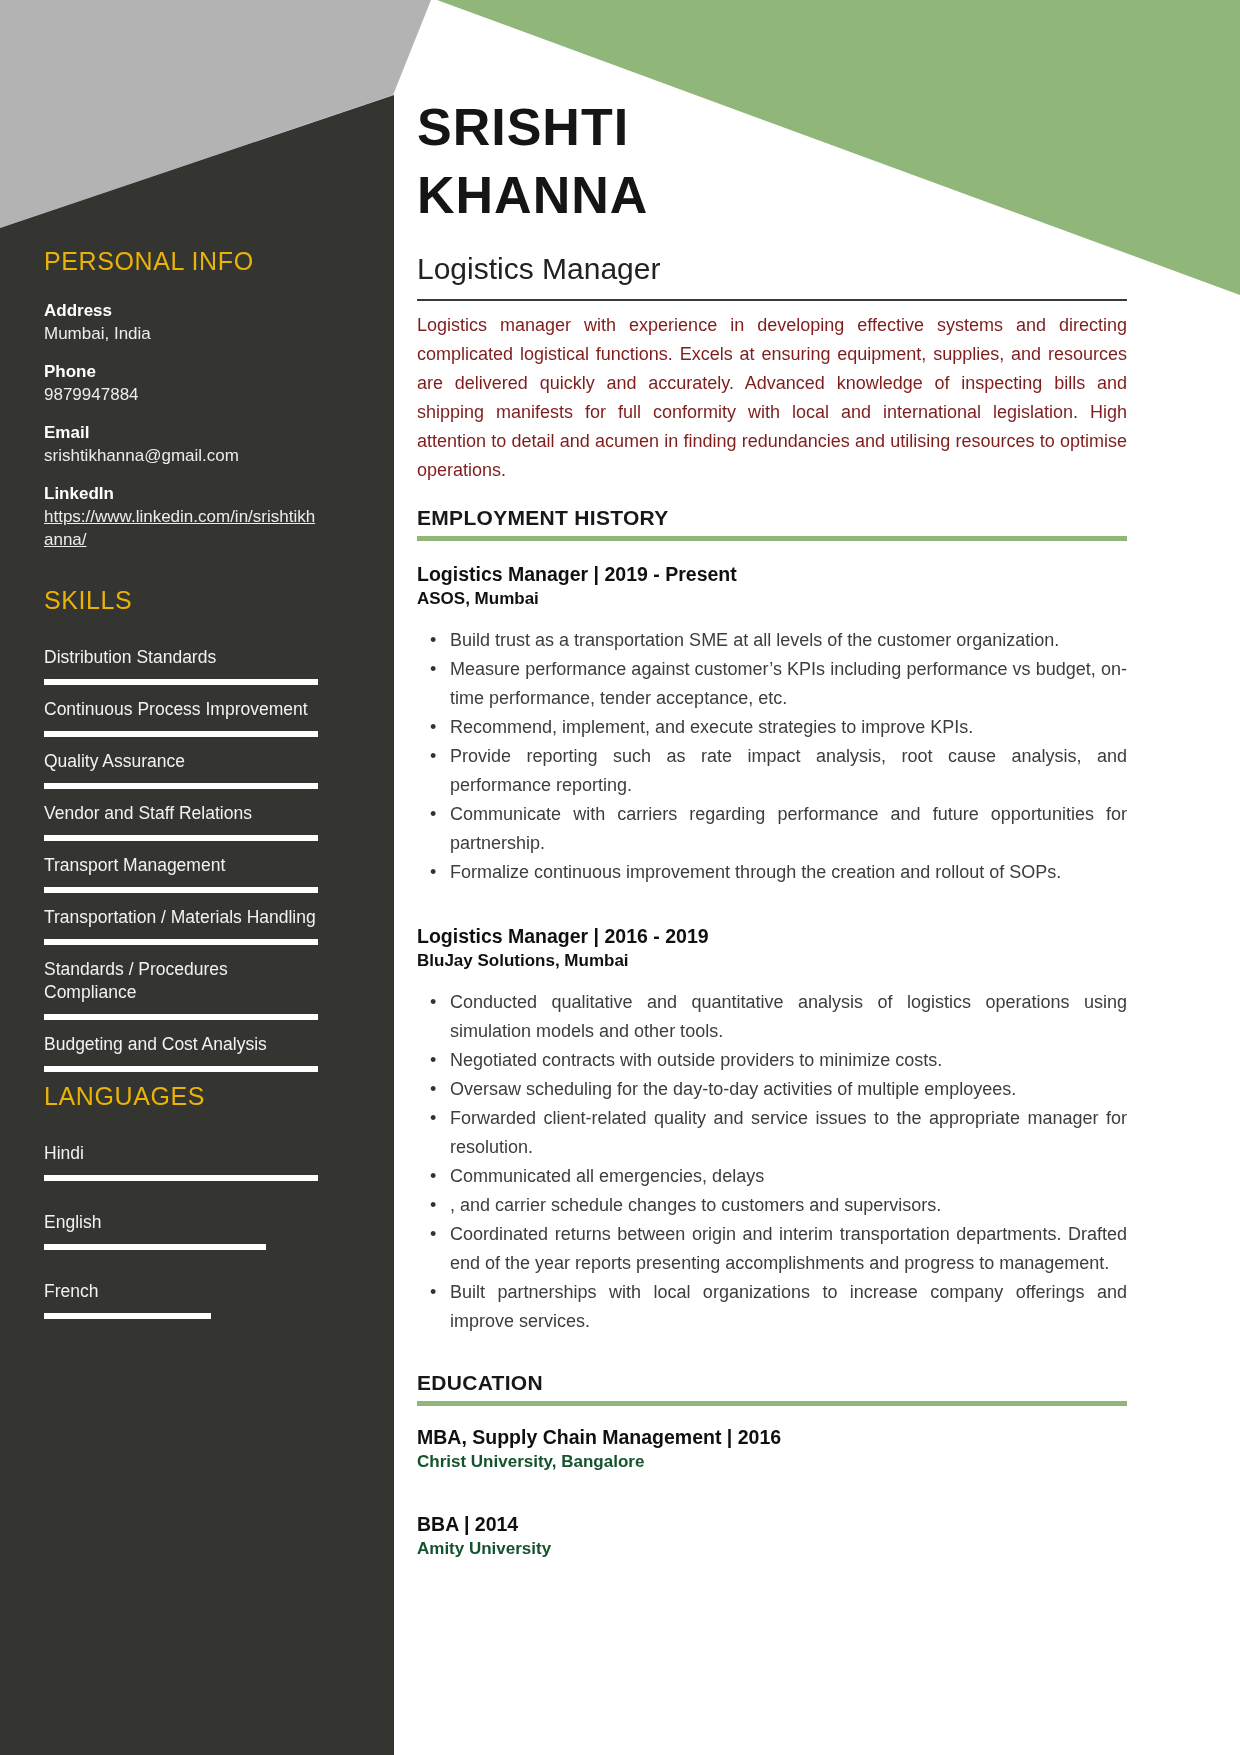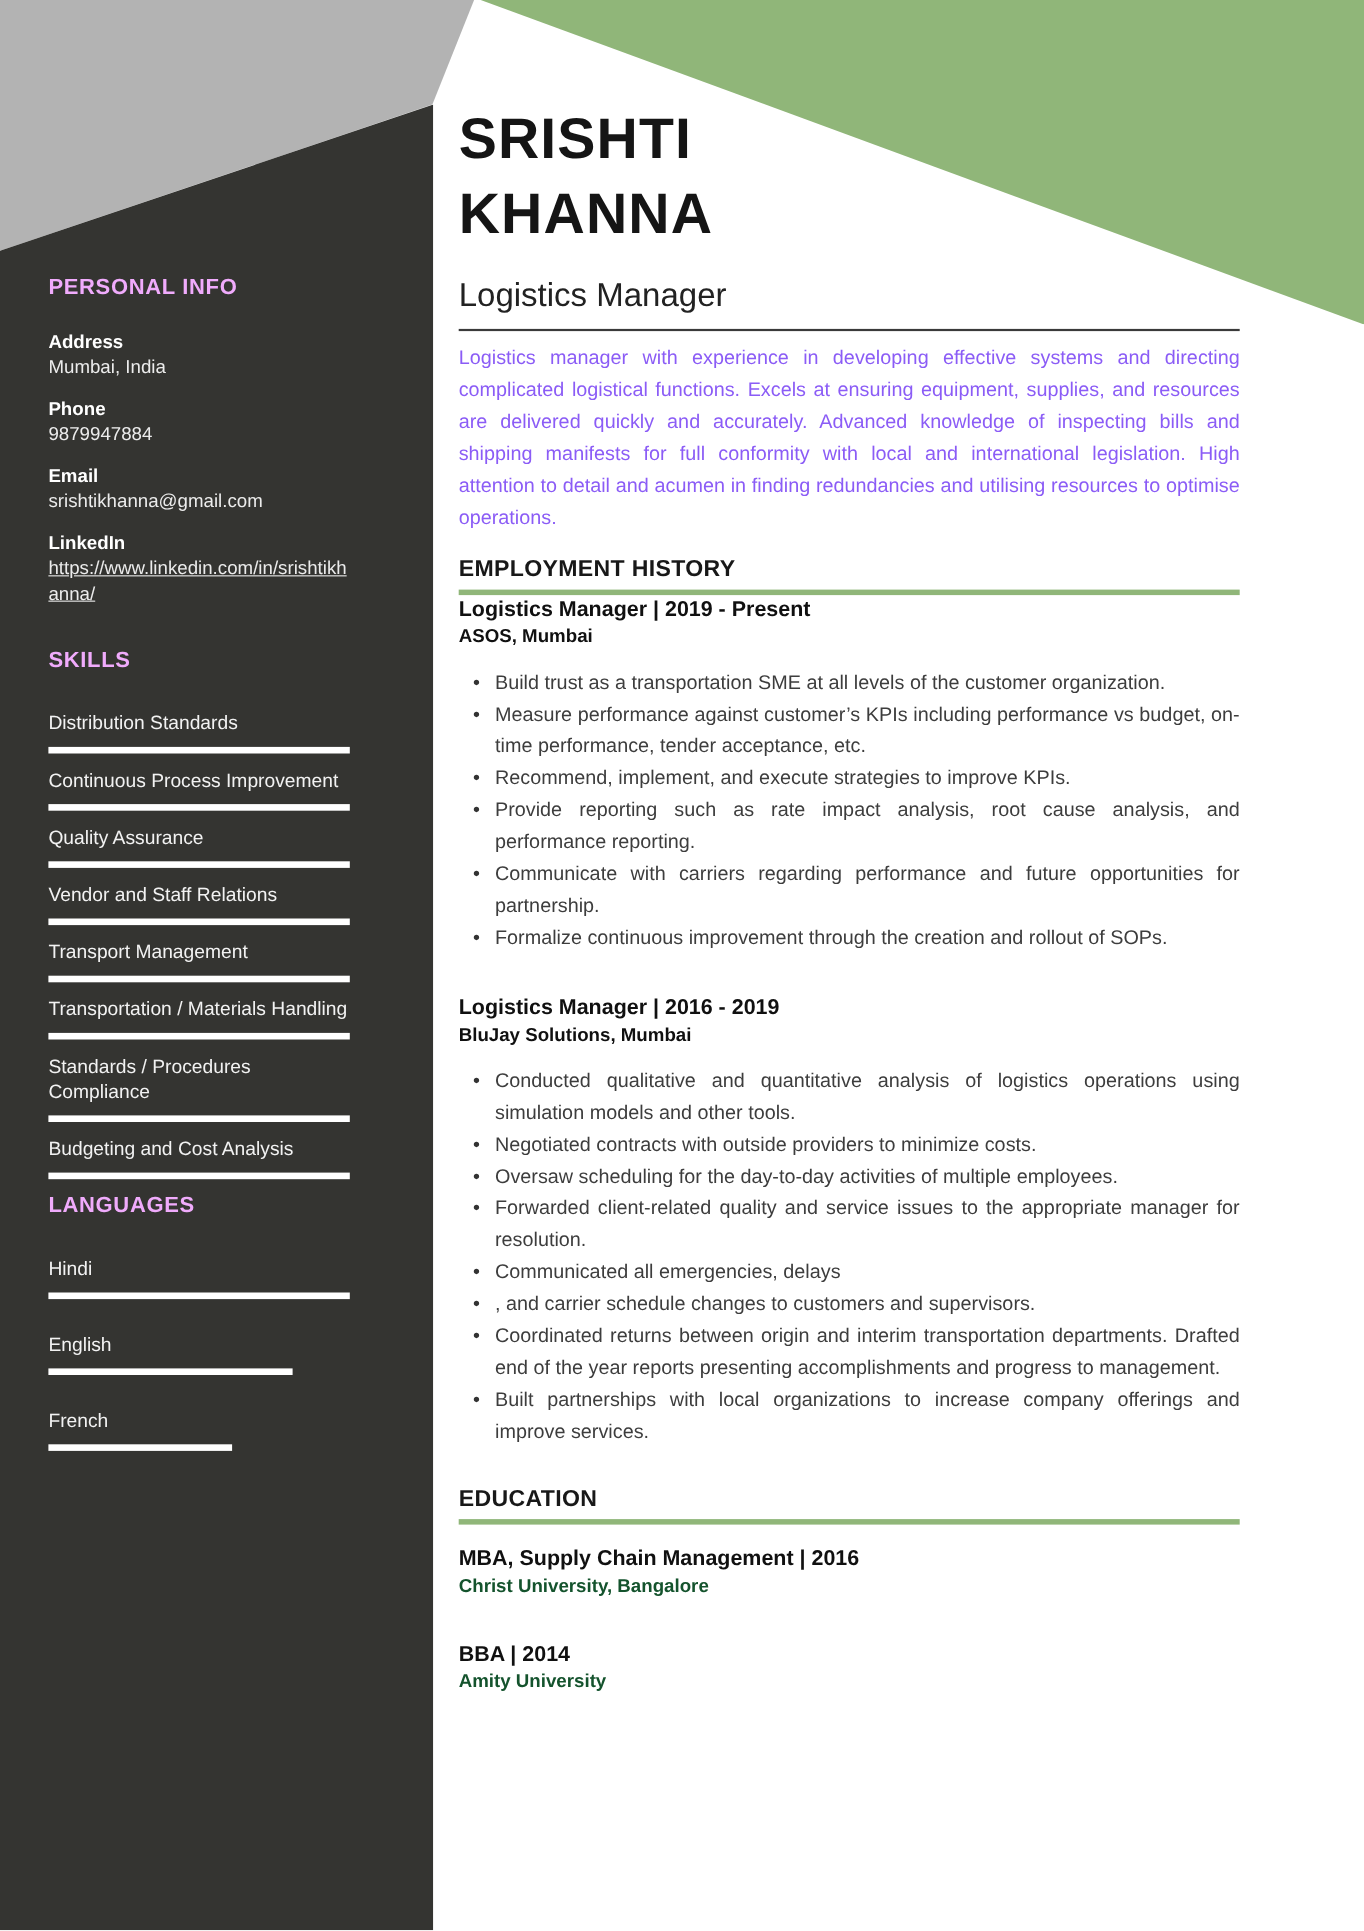--- a/index.html
+++ b/index.html
@@ -10,48 +10,48 @@
   
   .tri-gray { position:absolute; left:0; top:0; width:431px; height:228px; background:#b3b3b3;
               clip-path:polygon(0 0, 100% 0, 91.2% 41.7%, 0 100%); z-index:1; }
   .tri-green { position:absolute; left:437px; top:0; width:803px; height:295px; background:#90b679;
                clip-path:polygon(0 0, 100% 0, 100% 100%); z-index:1; }
 
   
   .sidebar { position:absolute; left:0; top:0; width:394px; height:1755px; background:#343431;
              clip-path:polygon(0 228px, 100% 95px, 100% 100%, 0 100%);
              z-index:2; color:#ffffff; padding:250px 76px 0 44px; }
-  .sb-heading { font-size:20px; font-weight:bold; letter-spacing:0.6px; color:#f0abfc; line-height:23px; }
+  .sb-heading { font-size:25px; font-weight:normal; letter-spacing:0.6px; color:#eab308; line-height:23px; }
   .pi-heading { margin-bottom:26px; }
   .pi-item { margin-bottom:15px; }
   .pi-label { font-size:17px; font-weight:bold; line-height:23px; color:#ffffff; }
   .pi-value { font-size:17px; line-height:23px; color:#ececec; }
   .pi-link  { font-size:17px; line-height:23px; color:#ececec; text-decoration:underline;
               overflow-wrap:break-word; word-break:break-word; display:block; }
   .skills-heading, .lang-heading { margin-top:38px; margin-bottom:34px; }
   .lang-heading { margin-top:12px; }
   .skill-item { margin-bottom:13px; }
   .skill-name { font-size:17.5px; line-height:23px; color:#f2f2f2; }
   .bar-track { width:100%; margin-top:10px; }
   .bar-fill { height:6px; background:#ffffff; }
   .lang-item { margin-bottom:30px; }
 
   
   .main { position:absolute; left:394px; top:0; width:828px; padding:0 95px 0 23px; z-index:3; }
   .name { margin-top:94px; max-width:430px; font-size:52px; line-height:1.3; font-weight:bold;
           letter-spacing:1px; color:#151515; }
   .job-headline { margin-top:22px; font-size:30px; font-weight:300; color:#222222; line-height:36px; }
   .header-rule { margin-top:12px; border:none; border-top:2px solid #3a3a3a; width:100%; }
-  .summary { margin-top:10px; font-size:18px; line-height:29px; color:#8b5cf6;
+  .summary { margin-top:10px; font-size:18px; line-height:29px; color:#7f1d1d;
              text-align:justify; }
   .section-h { margin-top:20px; font-size:21px; font-weight:bold; letter-spacing:0.3px;
                color:#181818; line-height:25px; }
   .section-h.education { margin-top:34px; }
   .green-bar { height:5px; background:#90b679; margin-top:6px; width:100%; }
-  .job { }
+  .job { margin-top:20px; }
   .job2 { margin-top:36px; }
   .job-title { font-size:19.5px; font-weight:bold; color:#101010; line-height:26px; }
   .job-company { font-size:17px; font-weight:bold; color:#101010; line-height:23px; }
   .bullets { margin-top:16px; list-style:none; }
   .bullets li { position:relative; padding-left:33px; font-size:18px; line-height:29px;
                 color:#3d3d3d; text-align:justify; }
   .bullets li::before { content:"\2022"; position:absolute; left:13px; top:0; color:#333333; }
   .edu { margin-top:18px; }
   .edu2 { margin-top:38px; }
   .edu-title { font-size:19.5px; font-weight:bold; color:#101010; line-height:26px; }

